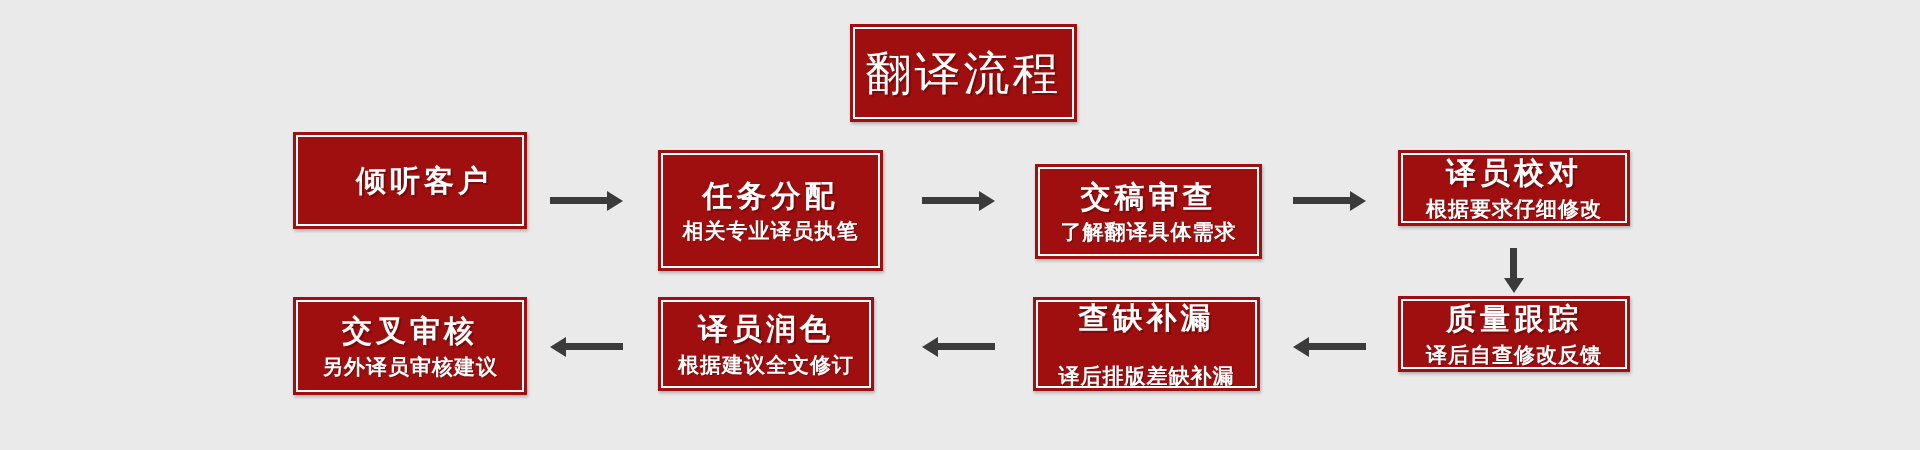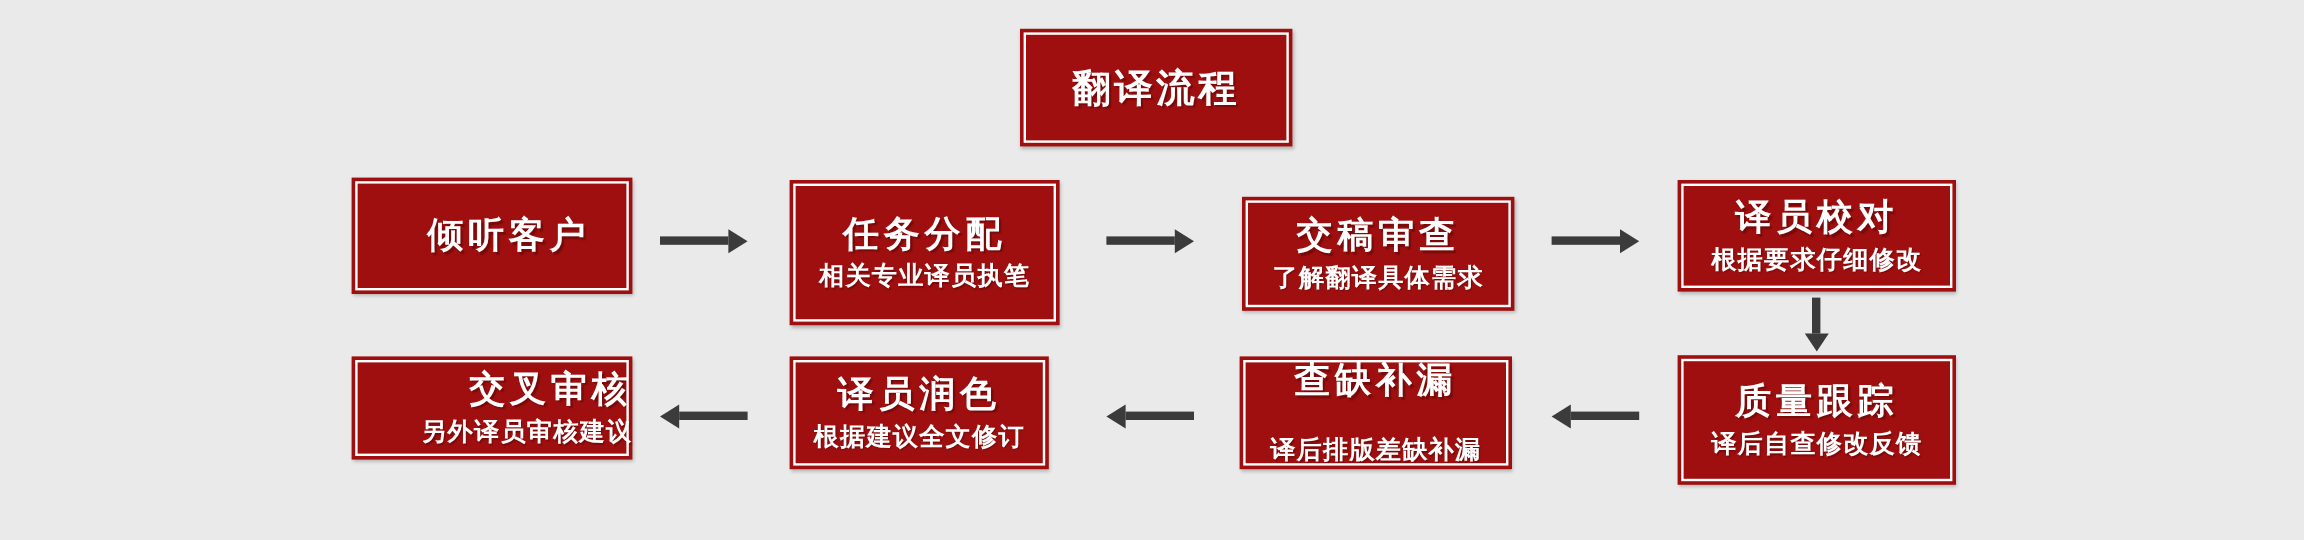--- a/index.html
+++ b/index.html
@@ -31,51 +31,51 @@
     flex-direction: column;
     align-items: center;
     justify-content: center;
     color: var(--text);
     text-align: center;
   }
   .title-box {
     left: 850px; top: 24px; width: 227px; height: 98px;
   }
   .title-text {
-    font-size: 32px;
-    font-weight: bold;
+    font-size: 46px;
+    font-weight: normal;
     letter-spacing: 3px;
     text-shadow: 2px 2px 1px rgba(50,0,0,0.35);
     line-height: 1;
   }
   .step .box-title {
     font-size: 30px;
     font-weight: bold;
     letter-spacing: 4px;
     line-height: 1.25;
     text-shadow: 2px 2px 1px rgba(50,0,0,0.35);
   }
   .step .box-subtitle {
     font-size: 21px;
     font-weight: bold;
     letter-spacing: 1px;
     line-height: 1.3;
     margin-top: 3px;
     text-shadow: 1px 1px 1px rgba(50,0,0,0.35);
   }
   
-  .b1 { left: 293px;  top: 148px; width: 234px; height: 97px; padding-left: 28px; }
+  .b1 { left: 293px;  top: 132px; width: 234px; height: 97px; padding-left: 28px; }
   .b2 { left: 658px;  top: 150px; width: 225px; height: 121px; }
   .b3 { left: 1035px; top: 164px; width: 227px; height: 95px; }
-  .b4 { left: 1398px; top: 150px; width: 232px; height: 93px; }
+  .b4 { left: 1398px; top: 150px; width: 232px; height: 76px; }
   
-  .b5 { left: 293px;  top: 297px; width: 234px; height: 86px; align-items: flex-end; }
+  .b5 { left: 293px;  top: 297px; width: 234px; height: 98px; }
   .b6 { left: 658px;  top: 297px; width: 216px; height: 94px; }
   .b7 { left: 1033px; top: 297px; width: 227px; height: 94px; gap: 23px; }
-  .b8 { left: 1398px; top: 296px; width: 232px; height: 108px; }
+  .b8 { left: 1398px; top: 296px; width: 232px; height: 76px; }
 
   .arrow {
     position: absolute;
     background: var(--arrow);
   }
   .arrow-right { width: 57px; height: 7px; }
   .arrow-right::after {
     content: ""; position: absolute; left: 100%; top: 50%;
     transform: translateY(-50%);
     width: 0; height: 0;

